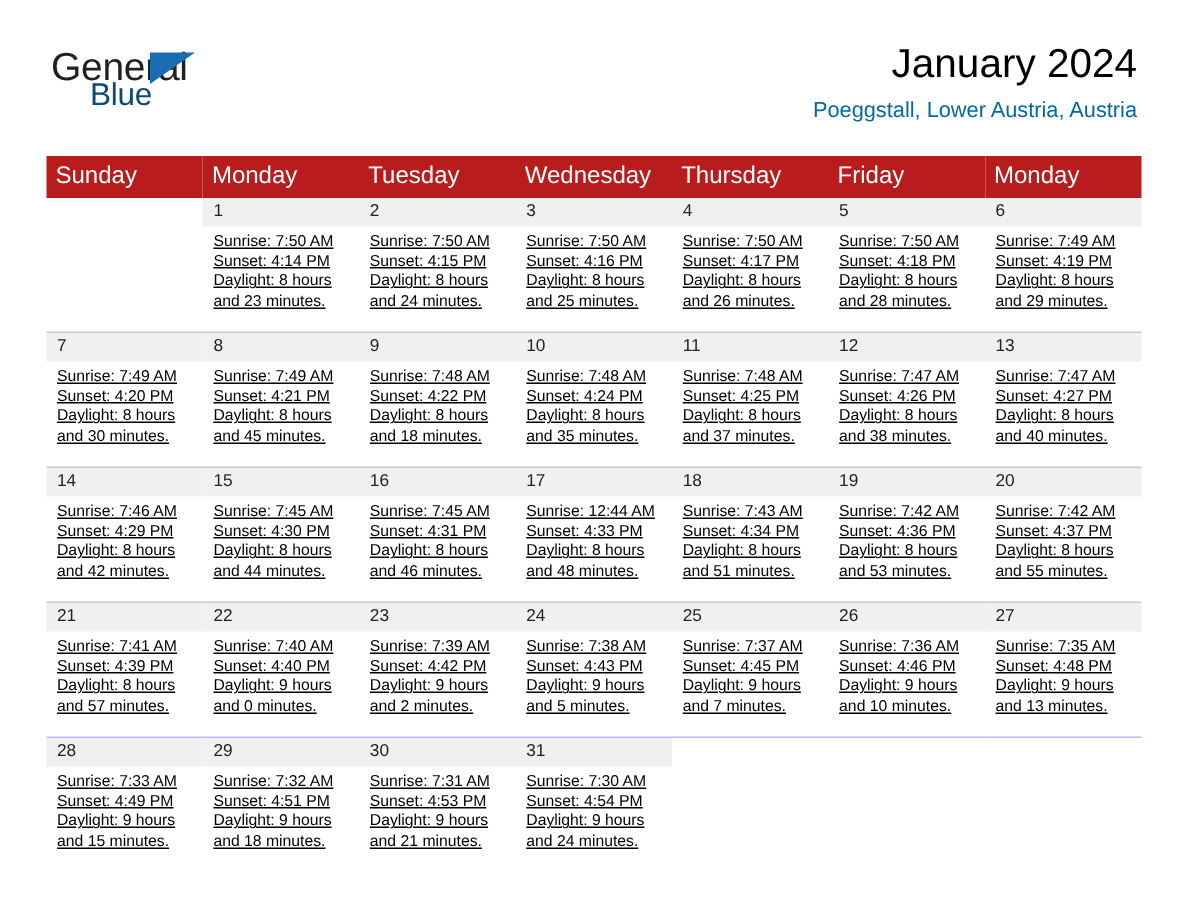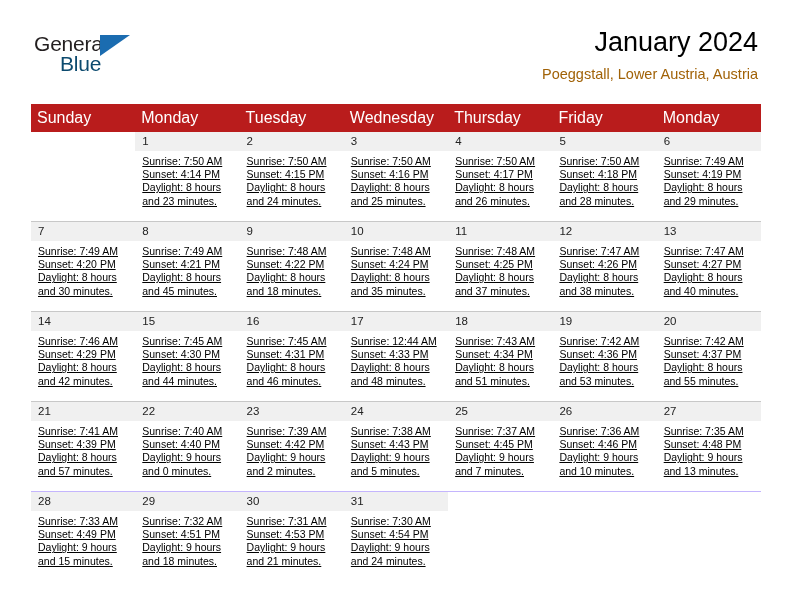--- a/index.html
+++ b/index.html
@@ -34,21 +34,21 @@
     justify-content: space-between;
   }
   .brand {
     position: relative;
     width: 120px;
     height: 58px;
     padding-top: 6px;
     box-sizing: border-box;
   }
   .brand-general {
-    font-size: 21px;
+    font-size: 26px;
     color: #231f20;
     letter-spacing: -0.2px;
     line-height: 24px;
     display: block;
   }
   .brand-blue {
     font-size: 21px;
     color: #0c4a6e;
     letter-spacing: -0.2px;
     line-height: 22px;
@@ -72,21 +72,21 @@
   }
   .cal-title {
     font-size: 27px;
     color: #000000;
     line-height: 32px;
     white-space: nowrap;
     text-align: right;
   }
   .cal-subtitle {
     font-size: 14.5px;
-    color: #a16207;
+    color: #0369a1;
     line-height: 20px;
     margin-top: 6px;
     white-space: nowrap;
   }
 
   
   .calendar {
     position: absolute;
     left: 31px;
     top: 104px;

